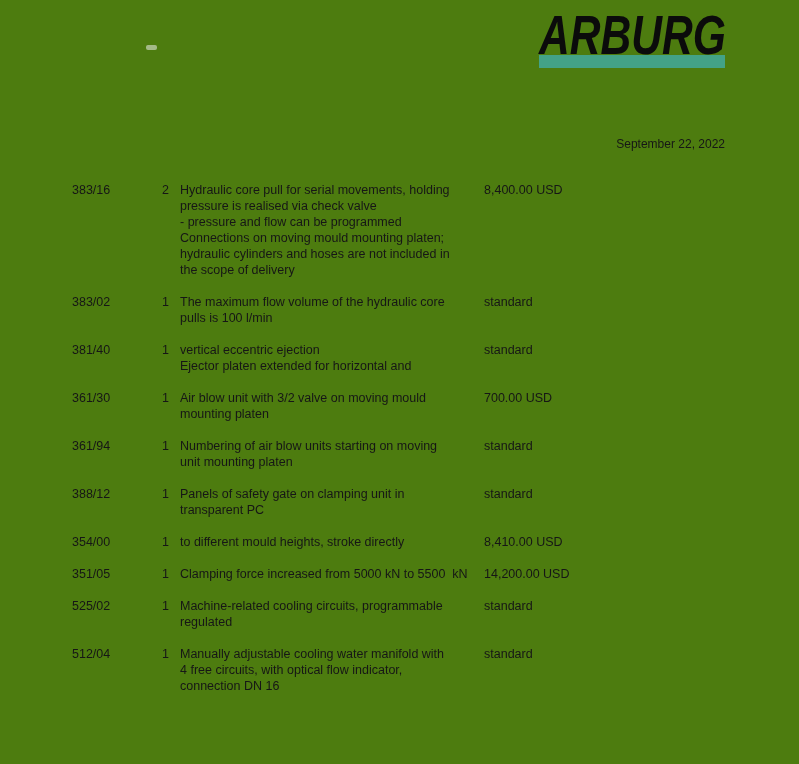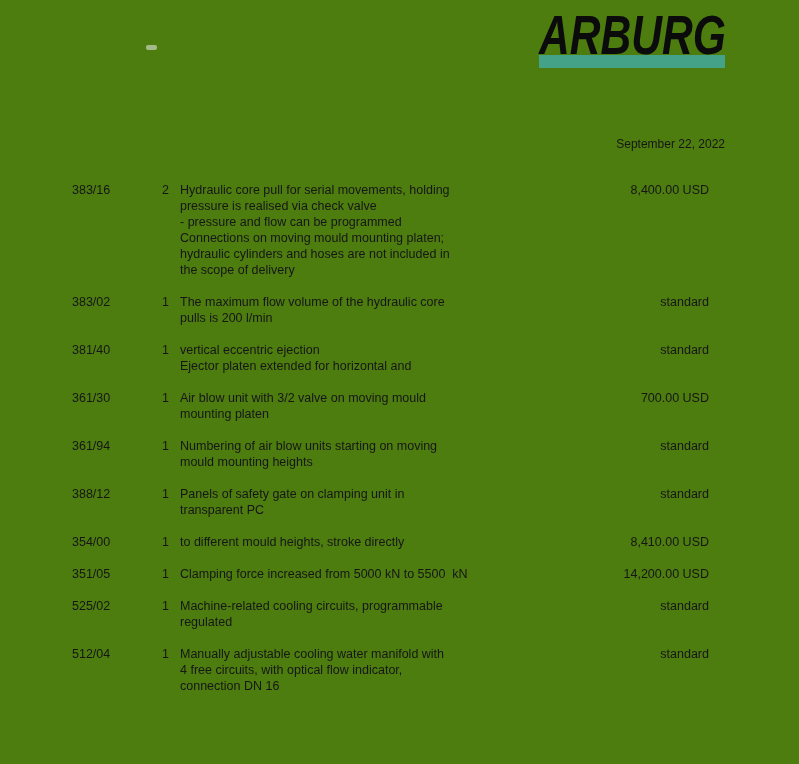--- a/index.html
+++ b/index.html
@@ -45,21 +45,21 @@
     grid-template-columns: 72px 25px 315px 1fr;
     margin-bottom: 16px;
     font-size: 12.5px;
     line-height: 16px;
     color: #161616;
   }
   .cell.code { text-align: left; }
   .cell.qty { text-align: right; }
   .cell.desc { padding-left: 11px; }
   .desc-line { white-space: pre; }
-  .cell.price { text-align: right; }
+  .cell.price { }
 </style>
 </head>
 <body>
 
 <div class="page">
 
   <div class="logo-block">
     <div class="logo-text">ARBURG</div>
     <div class="logo-bar" style="background: rgb(67, 162, 135);"></div>
   </div>
@@ -81,21 +81,21 @@
           <div class="desc-line">the scope of delivery</div>
         </div>
     <div class="cell price">8,400.00 USD</div>
   </div>
 
   <div class="row">
     <div class="cell code">383/02</div>
     <div class="cell qty">1</div>
     <div class="cell desc">
           <div class="desc-line">The maximum flow volume of the hydraulic core</div>
-          <div class="desc-line">pulls is 200 l/min</div>
+          <div class="desc-line">pulls is 100 l/min</div>
         </div>
     <div class="cell price">standard</div>
   </div>
 
   <div class="row">
     <div class="cell code">381/40</div>
     <div class="cell qty">1</div>
     <div class="cell desc">
           <div class="desc-line">vertical eccentric ejection</div>
           <div class="desc-line">Ejector platen extended for horizontal and</div>
@@ -111,21 +111,21 @@
           <div class="desc-line">mounting platen</div>
         </div>
     <div class="cell price">700.00 USD</div>
   </div>
 
   <div class="row">
     <div class="cell code">361/94</div>
     <div class="cell qty">1</div>
     <div class="cell desc">
           <div class="desc-line">Numbering of air blow units starting on moving</div>
-          <div class="desc-line">mould mounting heights</div>
+          <div class="desc-line">unit mounting platen</div>
         </div>
     <div class="cell price">standard</div>
   </div>
 
   <div class="row">
     <div class="cell code">388/12</div>
     <div class="cell qty">1</div>
     <div class="cell desc">
           <div class="desc-line">Panels of safety gate on clamping unit in</div>
           <div class="desc-line">transparent PC</div>

